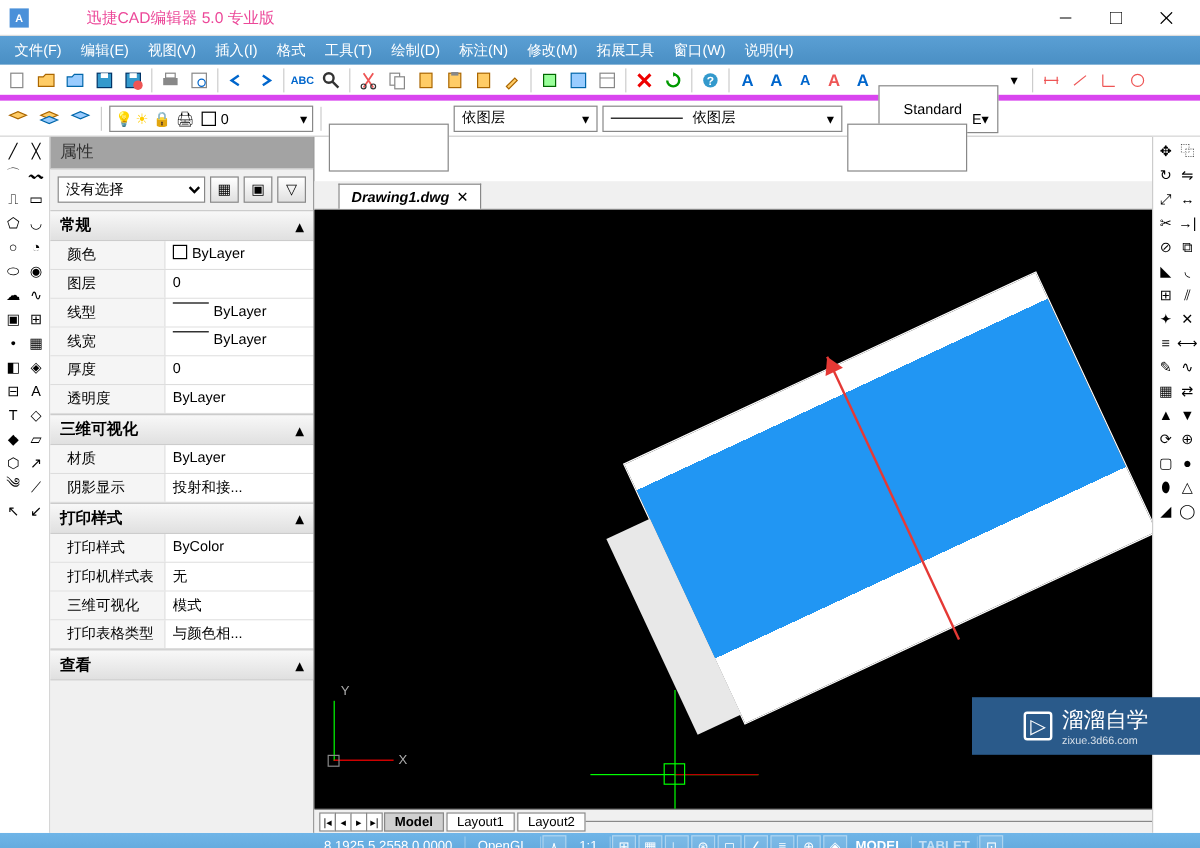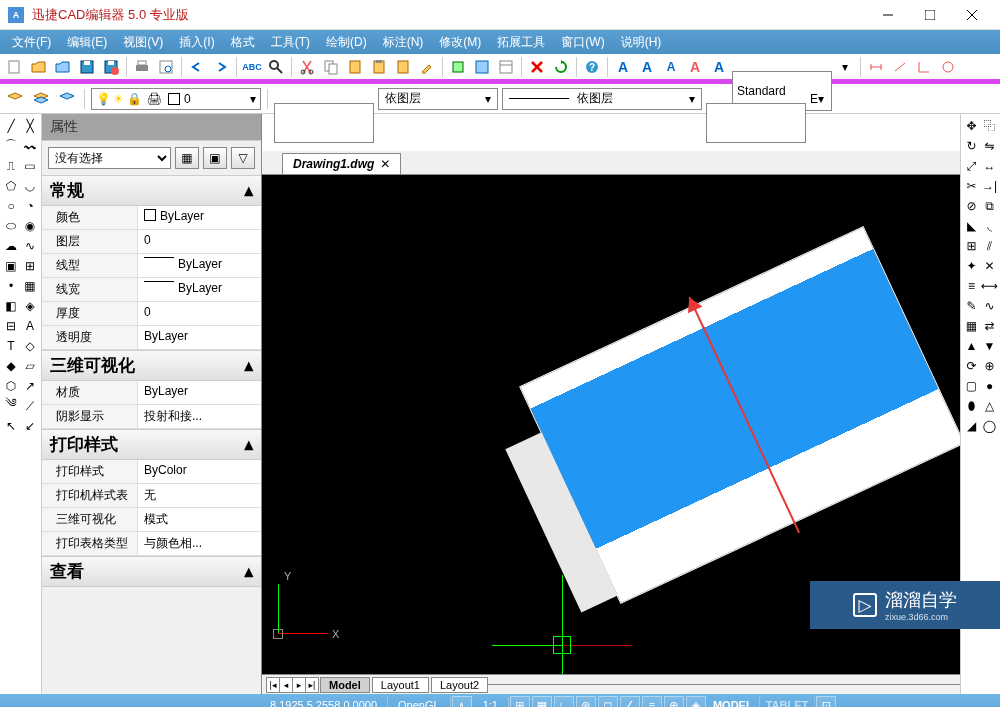--- a/index.html
+++ b/index.html
@@ -1,46 +1,46 @@
 <!DOCTYPE html>
 <html><head>
   <meta charset="utf-8">
   <style>
     * { margin: 0; padding: 0; box-sizing: border-box; font-family: "Microsoft YaHei", SimSun, Arial, sans-serif; }
     body { width: 1000px; height: 707px; overflow: hidden; background: #fff; font-size: 12px; }
     
     .titlebar { height: 30px; background: #fff; border-bottom: 1px solid #ddd; display: flex; align-items: center; padding: 0 8px; }
     .titlebar-icon { width: 16px; height: 16px; background: #4a90d9; margin-right: 8px; display: flex; align-items: center; justify-content: center; color: #fff; font-size: 9px; font-weight: bold; }
-    .titlebar-text { flex: 1; color: #b91c1c; font-size: 13px; }
+    .titlebar-text { flex: 1; color: #ec4899; font-size: 13px; margin-left: 40px; }
     .titlebar-controls { display: flex; gap: 2px; }
     .titlebar-btn { width: 40px; height: 28px; display: flex; align-items: center; justify-content: center; cursor: pointer; }
     
     .menubar { height: 24px; background: linear-gradient(#5a9fd4, #4a8fc4); display: flex; align-items: center; padding: 0 4px; }
     .menu-item { padding: 3px 8px; color: #fff; cursor: pointer; font-size: 12px; }
     
     .toolbar { height: 30px; background: #fff; border-bottom: 5px solid #d946ef; display: flex; align-items: center; padding: 2px 4px; gap: 2px; }
     .tb-btn { width: 22px; height: 22px; display: flex; align-items: center; justify-content: center; cursor: pointer; border: 1px solid transparent; }
     .tb-sep { width: 1px; height: 20px; background: #ccc; margin: 0 2px; }
-    .tb-input { border: 1px solid #888; padding: 2px 4px; font-size: 12px; height: 40px; margin-top: 48px; }
+    .tb-input { border: 1px solid #888; padding: 2px 20px; font-size: 12px; height: 40px; margin-top: 48px; }
     
     .toolbar2 { height: 30px; background: #fff; border-bottom: 1px solid #ccc; display: flex; align-items: center; padding: 2px 4px; gap: 4px; }
     
     .main-area { display: flex; height: 580px; }
     
     .left-toolbar { width: 42px; background: #fff; border-right: 1px solid #ccc; display: flex; flex-direction: column; padding: 2px; gap: 1px; }
     .lt-btn { width: 19px; height: 19px; display: inline-flex; align-items: center; justify-content: center; cursor: pointer; }
     .lt-row { display: flex; gap: 1px; }
     
     .props-panel { width: 220px; background: #f0f0f0; border-right: 1px solid #888; display: flex; flex-direction: column; }
     .props-title { background: #a3a3a3; padding: 4px 8px; font-weight: normal; color: #333; font-size: 14px; border-bottom: 1px solid #ccc; }
     .props-header { display: flex; padding: 6px; gap: 4px; align-items: center; }
     .props-select { flex: 1; border: 1px solid #888; padding: 2px; font-size: 12px; background: #fff; }
     .props-icon-btn { width: 24px; height: 22px; border: 1px solid #888; cursor: pointer; background: linear-gradient(#fff,#e0e0e0); display: flex; align-items: center; justify-content: center; }
     
-    .prop-section-header { background: linear-gradient(#f8f8f8, #e0e0e0); padding: 3px 8px; font-weight: bold; border-top: 1px solid #ccc; border-bottom: 1px solid #ccc; display: flex; justify-content: space-between; align-items: center; cursor: pointer; font-size: 17px; }
+    .prop-section-header { background: linear-gradient(#f8f8f8, #e0e0e0); padding: 3px 8px; font-weight: bold; border-top: 1px solid #ccc; border-bottom: 1px solid #ccc; display: flex; justify-content: space-between; align-items: center; cursor: pointer; font-size: 13px; }
     .prop-row { display: flex; border-bottom: 1px solid #ddd; }
     .prop-label { width: 96px; padding: 3px 6px 3px 14px; background: #f5f5f5; border-right: 1px solid #ddd; font-size: 12px; }
     .prop-value { flex: 1; padding: 3px 6px; background: #fff; font-size: 12px; display: flex; align-items: flex-start; overflow: hidden; white-space: nowrap; }
     .prop-swatch { width: 12px; height: 12px; border: 1px solid #000; margin-right: 4px; background: #fff; }
     .prop-line { width: 30px; border-top: 1px solid #000; margin-right: 4px; }
     
     .canvas-area { flex: 1; display: flex; flex-direction: column; position: relative; }
     .doc-tabs { height: 24px; background: #f0f0f0; border-bottom: 1px solid #888; display: flex; align-items: flex-end; padding-left: 20px; margin-top: 37px; }
     .doc-tab { background: #fff; border: 1px solid #888; border-bottom: none; padding: 3px 10px; font-weight: bold; font-size: 12px; display: flex; align-items: center; gap: 6px; font-style: italic; }
     .tab-close { font-style: normal; font-weight: normal; cursor: pointer; }

